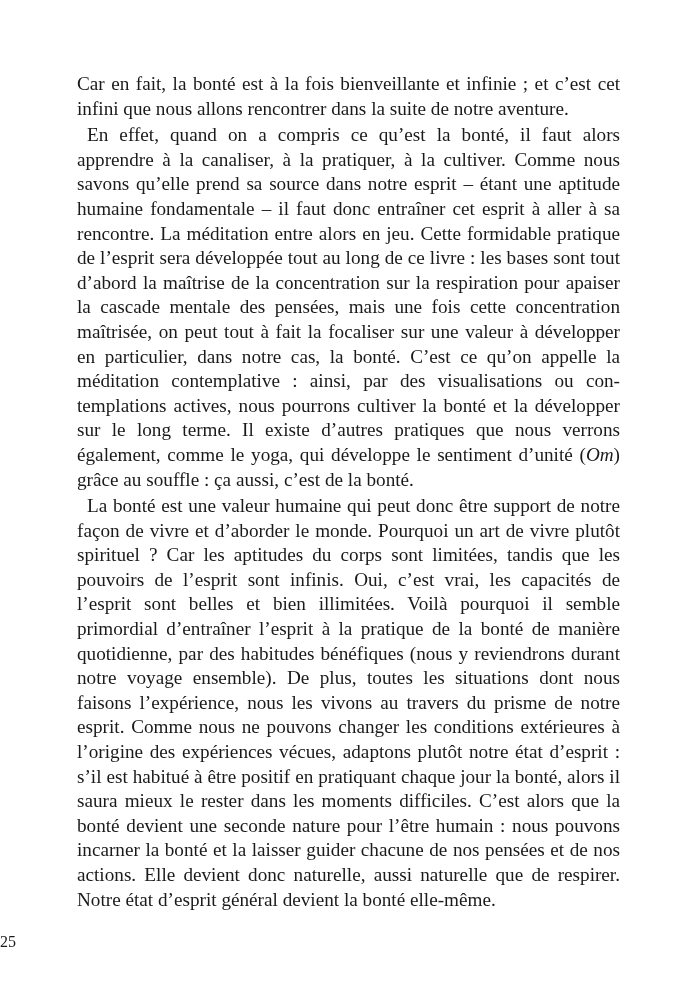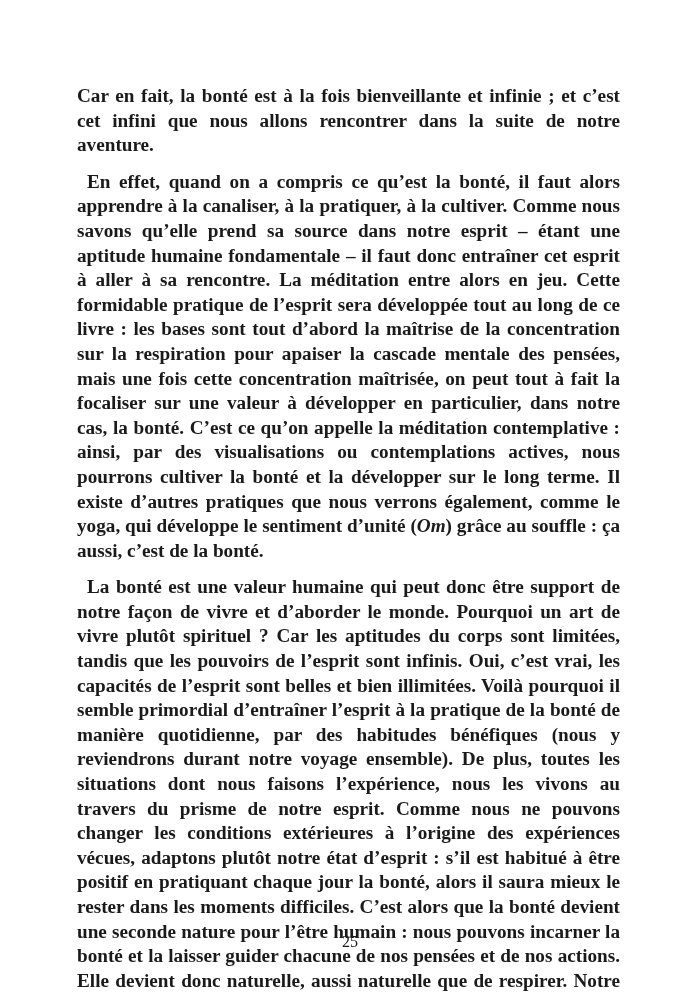--- a/index.html
+++ b/index.html
@@ -8,32 +8,31 @@
     position: absolute;
     left: 77px;
     top: 72px;
     width: 543px;
     font-family: "Liberation Serif", "DejaVu Serif", serif;
     font-size: 19.2px;
     line-height: 24.6px;
     color: #1a1a1a;
   }
   .para {
-    margin: 12px 0 2px 0;
+    margin: 0 0 2px 0;
     text-align: justify;
     hyphens: manual;
-    font-weight: bold;
   }
   .para.indent { text-indent: 10px; }
   .page-number {
     position: absolute;
     left: 0;
     width: 700px;
     top: 933px;
-    text-align: center;
+    text-align: left;
     font-family: "Liberation Serif", "DejaVu Serif", serif;
     font-size: 16px;
     color: #1a1a1a;
   }
   em { font-style: italic; }
 </style>
 </head>
 <body>
 
 <div class="page">

